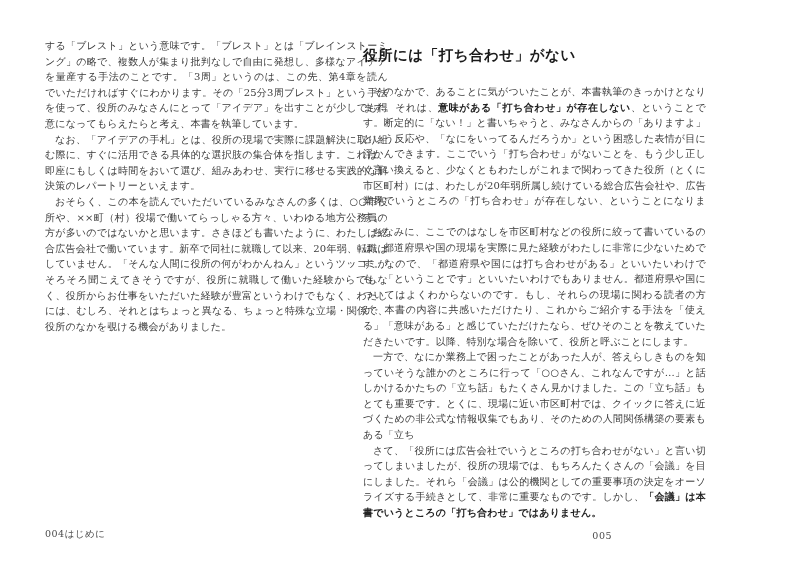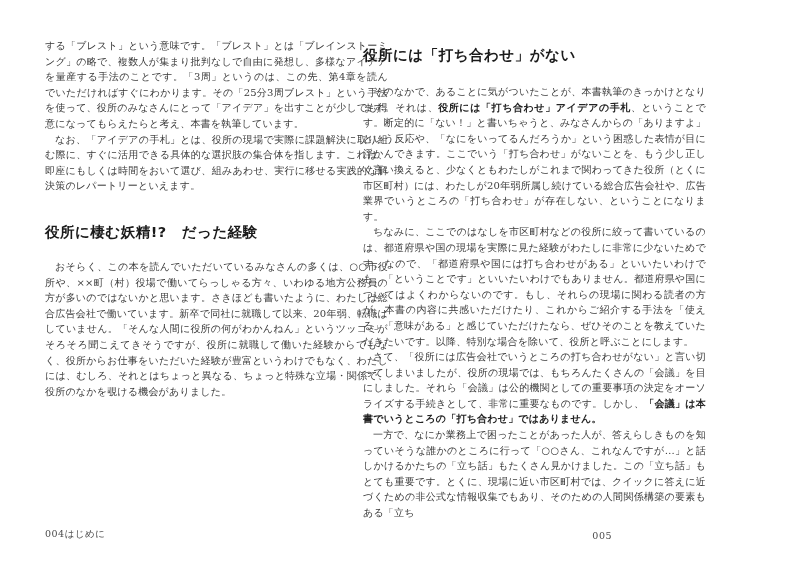--- a/index.html
+++ b/index.html
@@ -66,35 +66,34 @@
 </style>
 </head>
 <body>
 
 <div class="spread">
 
   <div class="page page--left">
     <div class="text-block">
       <p class="body-para"><span>する「ブレスト」という意味です。「ブレスト」とは「ブレインストーミング」の略で、複数人が集まり批判なしで自由に発想し、多様なアイデアを量産する手法のことです。「3周」というのは、この先、第4章を読んでいただければすぐにわかります。その「25分3周ブレスト」という手法を使って、役所のみなさんにとって「アイデア」を出すことが少しでも得意になってもらえたらと考え、本書を執筆しています。</span></p>
       <p class="body-para indent"><span>なお、「アイデアの手札」とは、役所の現場で実際に課題解決に取り組む際に、すぐに活用できる具体的な選択肢の集合体を指します。これは、即座にもしくは時間をおいて選び、組みあわせ、実行に移せる実践的な解決策のレパートリーといえます。</span></p>
-      <h2 class="section-heading">役所に棲む妖精!?　だった経験</h2>
       <p class="body-para indent"><span>おそらく、この本を読んでいただいているみなさんの多くは、○○市役所や、××町（村）役場で働いてらっしゃる方々、いわゆる地方公務員の方が多いのではないかと思います。さきほども書いたように、わたしは総合広告会社で働いています。新卒で同社に就職して以来、20年弱、転職はしていません。「そんな人間に役所の何がわかんねん」というツッコミがそろそろ聞こえてきそうですが、役所に就職して働いた経験からでもなく、役所からお仕事をいただいた経験が豊富というわけでもなく、わたしには、むしろ、それとはちょっと異なる、ちょっと特殊な立場・関係で、役所のなかを覗ける機会がありました。</span></p>
     </div>
     <div class="footer">
       <span>004</span>
       <span>はじめに</span>
     </div>
   </div>
 
   <div class="page page--right">
     <div class="text-block">
       <h2 class="section-heading">役所には「打ち合わせ」がない</h2>
-      <p class="body-para indent"><span>そのなかで、あることに気がついたことが、本書執筆のきっかけとなります。それは、</span><span class="bold-run">役所には「打ち合わせ」アイデアの手札</span><span>、ということです。断定的に「ない！」と書いちゃうと、みなさんからの「ありますよ」という反応や、「なにをいってるんだろうか」という困惑した表情が目に浮かんできます。ここでいう「打ち合わせ」がないことを、もう少し正しく言い換えると、少なくともわたしがこれまで関わってきた役所（とくに市区町村）には、わたしが20年弱所属し続けている総合広告会社や、広告業界でいうところの「打ち合わせ」が存在しない、ということになります。</span></p>
+      <p class="body-para indent"><span>そのなかで、あることに気がついたことが、本書執筆のきっかけとなります。それは、</span><span class="bold-run">意味がある「打ち合わせ」が存在しない</span><span>、ということです。断定的に「ない！」と書いちゃうと、みなさんからの「ありますよ」という反応や、「なにをいってるんだろうか」という困惑した表情が目に浮かんできます。ここでいう「打ち合わせ」がないことを、もう少し正しく言い換えると、少なくともわたしがこれまで関わってきた役所（とくに市区町村）には、わたしが20年弱所属し続けている総合広告会社や、広告業界でいうところの「打ち合わせ」が存在しない、ということになります。</span></p>
       <p class="body-para indent"><span>ちなみに、ここでのはなしを市区町村などの役所に絞って書いているのは、都道府県や国の現場を実際に見た経験がわたしに非常に少ないためです。なので、「都道府県や国には打ち合わせがある」といいたいわけでも、「ということです」といいたいわけでもありません。都道府県や国についてはよくわからないのです。もし、それらの現場に関わる読者の方が、本書の内容に共感いただけたり、これからご紹介する手法を「使える」「意味がある」と感じていただけたなら、ぜひそのことを教えていただきたいです。以降、特別な場合を除いて、役所と呼ぶことにします。</span></p>
+      <p class="body-para indent"><span>一方で、なにか業務上で困ったことがあった人が、答えらしきものを知っていそうな誰かのところに行って「○○さん、これなんですが…」と話しかけるかたちの「立ち話」もたくさん見かけました。この「立ち話」もとても重要です。とくに、現場に近い市区町村では、クイックに答えに近づくための非公式な情報収集でもあり、そのための人間関係構築の要素もある「立ち</span></p>
       <p class="body-para indent"><span>さて、「役所には広告会社でいうところの打ち合わせがない」と言い切ってしまいましたが、役所の現場では、もちろんたくさんの「会議」を目にしました。それら「会議」は公的機関としての重要事項の決定をオーソライズする手続きとして、非常に重要なものです。しかし、</span><span class="bold-run">「会議」は本書でいうところの「打ち合わせ」ではありません。</span></p>
-      <p class="body-para indent"><span>一方で、なにか業務上で困ったことがあった人が、答えらしきものを知っていそうな誰かのところに行って「○○さん、これなんですが…」と話しかけるかたちの「立ち話」もたくさん見かけました。この「立ち話」もとても重要です。とくに、現場に近い市区町村では、クイックに答えに近づくための非公式な情報収集でもあり、そのための人間関係構築の要素もある「立ち</span></p>
     </div>
     <div class="footer">
       <span>005</span>
     </div>
   </div>
 
 </div>
 
 </body></html>

